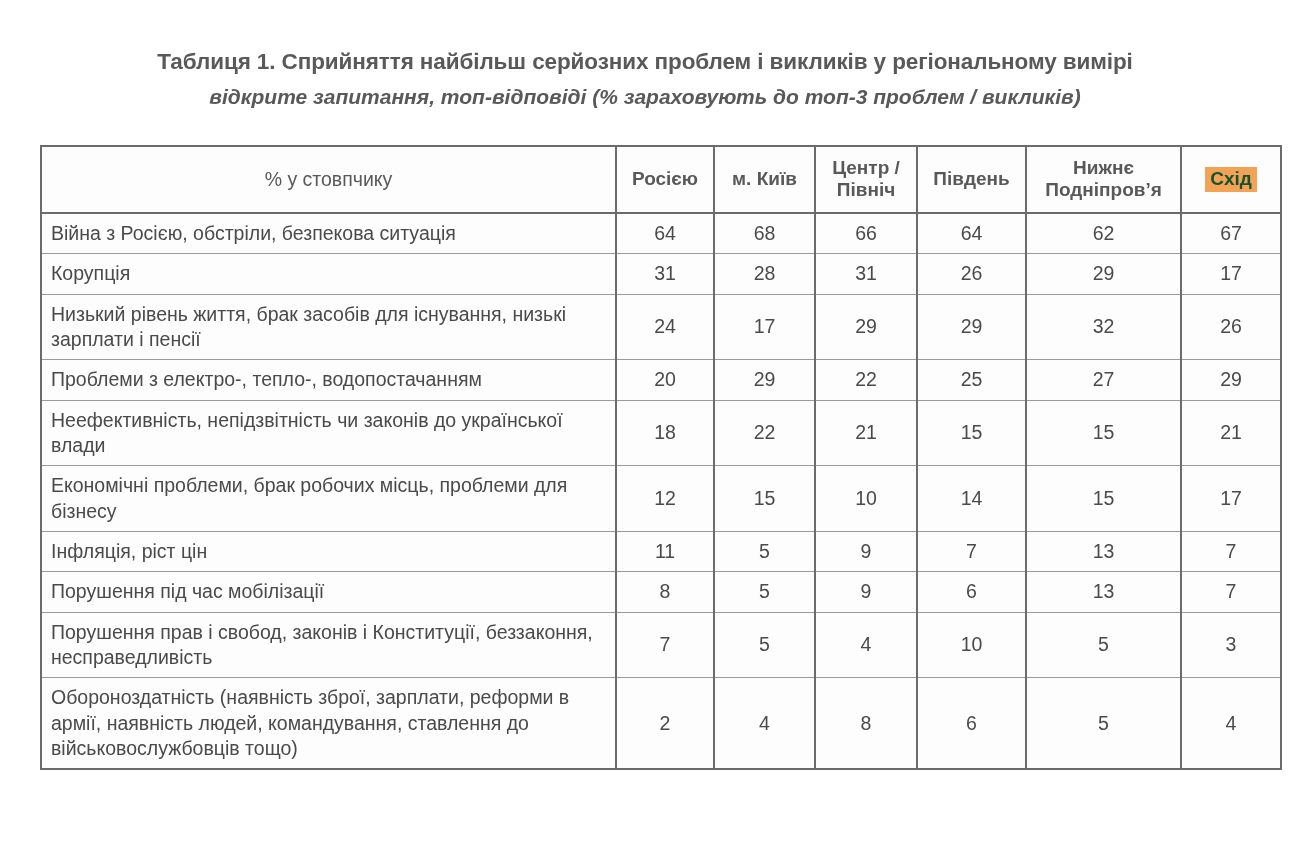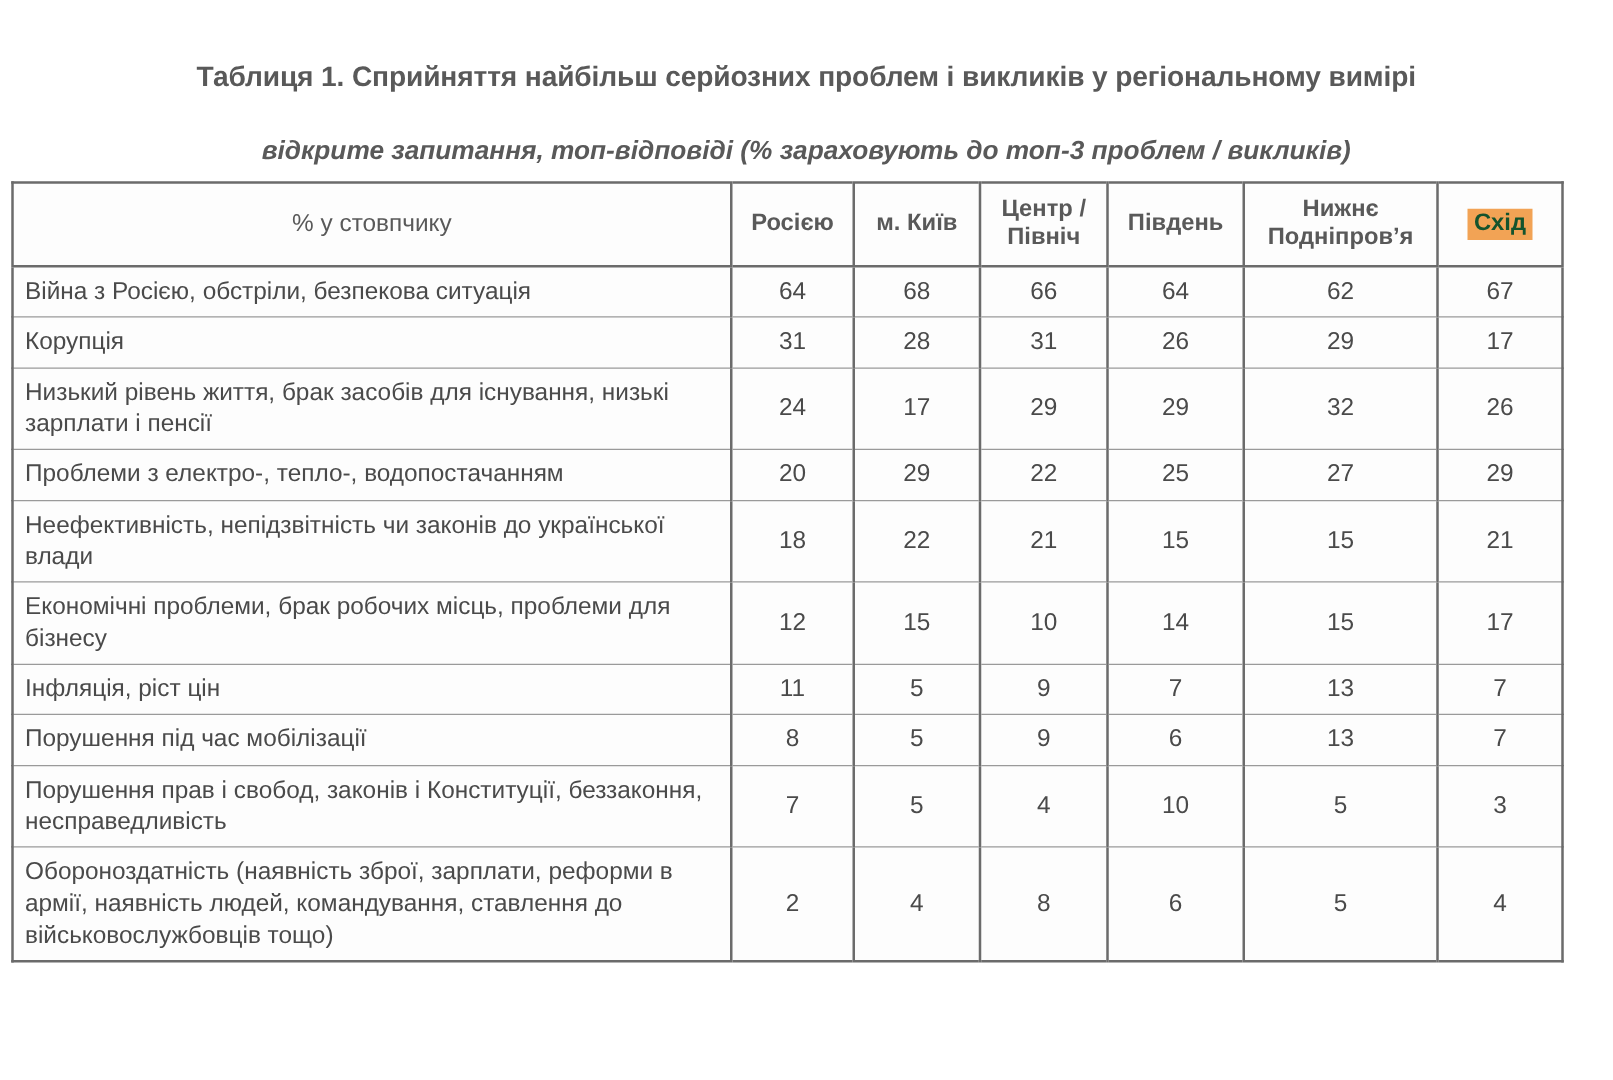--- a/index.html
+++ b/index.html
@@ -36,27 +36,27 @@
     letter-spacing: -0.1px;
     padding: 0 24px;
   }
 
   .title-sub {
     font-size: 21px;
     font-style: italic;
     font-weight: bold;
     color: #595959;
     line-height: 1.25;
-    margin-top: 32px;
+    margin-top: 8px;
     padding: 0 24px;
   }
 
   .table-wrap {
     position: absolute;
-    left: 9px;
+    left: 40px;
     top: 145px;
     width: 1240px;
   }
 
   table.main-table {
     border-collapse: collapse;
     width: 1240px;
     table-layout: fixed;
     background: #fdfdfd;
     border: 2px solid #6b6b6b;

